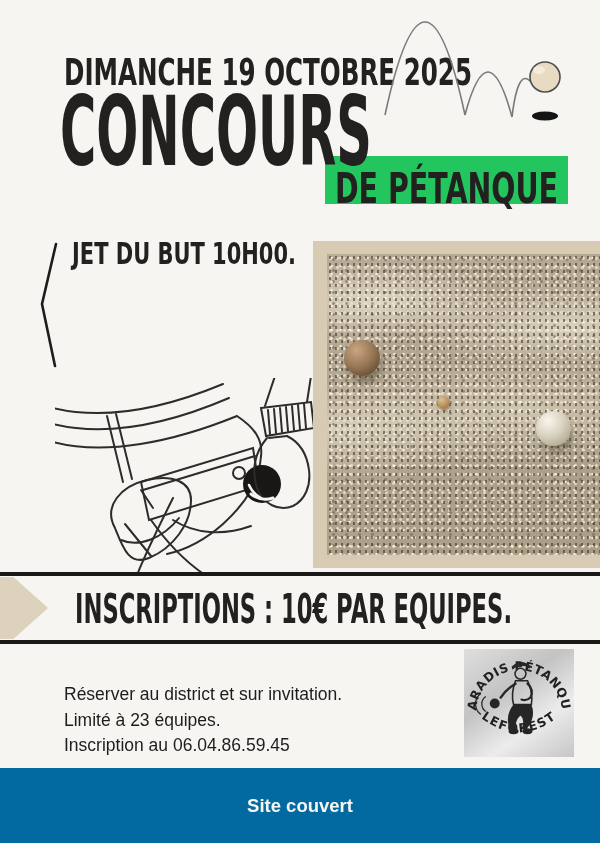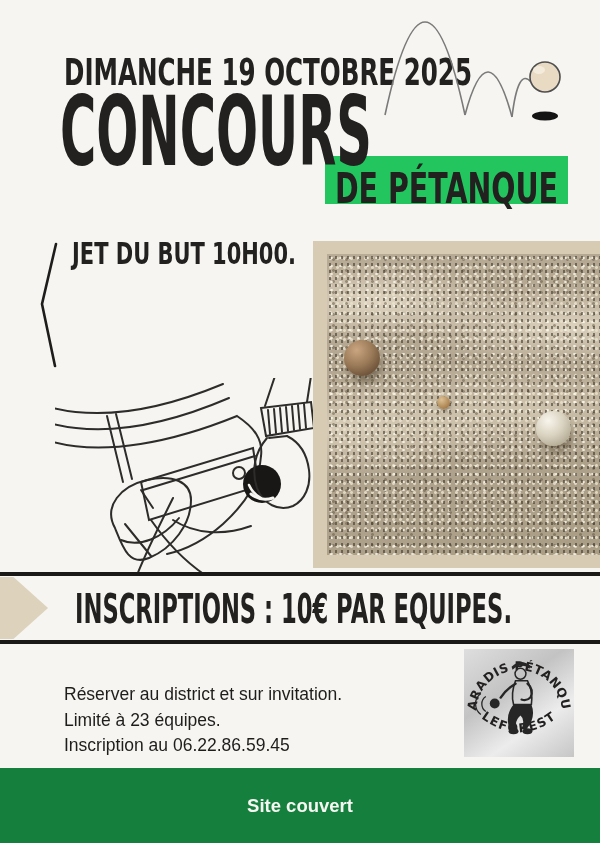--- a/index.html
+++ b/index.html
@@ -86,21 +86,21 @@
   
   .info{left:64px;top:668px;margin-top:14px;}
   .info p{margin:0;font-size:17.5px;line-height:25.5px;color:#1f1d1c;}
   .logo{
     left:464px;top:649px;width:110px;height:108px;
     background:linear-gradient(145deg,#dedede 0%,#c3c3c3 38%,#ececec 68%,#c6c6c6 100%);
   }
 
   
   .footer{
-    left:0;top:768px;width:600px;height:75px;background:#15803d;
+    left:0;top:768px;width:600px;height:75px;background:#0369a1;
     display:flex;flex-direction:column;align-items:center;justify-content:center;gap:1px;
   }
   .footer p{margin:0;color:#f7f6f3;font-size:18.5px;line-height:23px;font-weight:bold;}
 </style>
 </head>
 <body>
 
 <div class="poster">
 
   <svg class="abs date-svg" width="420" height="46">
@@ -195,21 +195,21 @@
     <div class="banner-arrow"></div>
     <div class="rule rule-bottom"></div>
   </div>
   <svg class="abs banner-svg" width="445" height="40">
     <text x="2" y="33" font-size="41" textLength="437" lengthAdjust="spacingAndGlyphs">INSCRIPTIONS : 10€ PAR EQUIPES.</text>
   </svg>
 
   <div class="abs info">
     <p>Réserver au district et sur invitation.</p>
     <p>Limité à 23 équipes.</p>
-    <p>Inscription au 06.22.86.59.45</p>
+    <p>Inscription au 06.04.86.59.45</p>
   </div>
 
   <div class="abs logo">
     <svg width="110" height="108" viewBox="0 0 111 107">
       <defs>
         <path id="lg-top" d="M12,64 A43,43 0 0 1 99,64"></path>
         <path id="lg-bot" d="M14,66 Q55.5,100 97,66"></path>
       </defs>
       <text font-size="12.5" letter-spacing="0.5" fill="#262626">
         <textPath href="#lg-top" xlink:href="#lg-top" startOffset="50%" text-anchor="middle">PARADIS PÉTANQUE</textPath>

